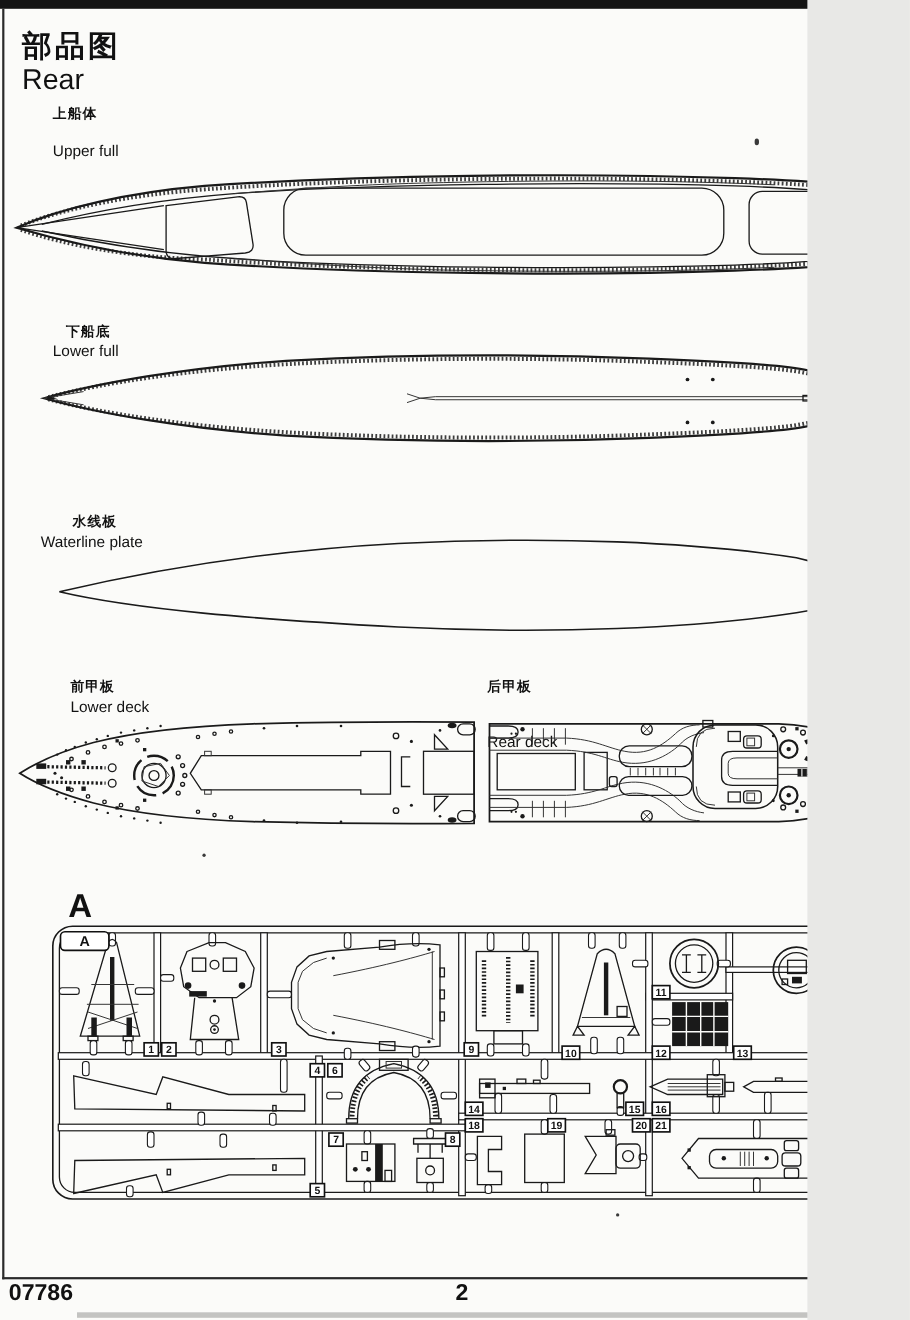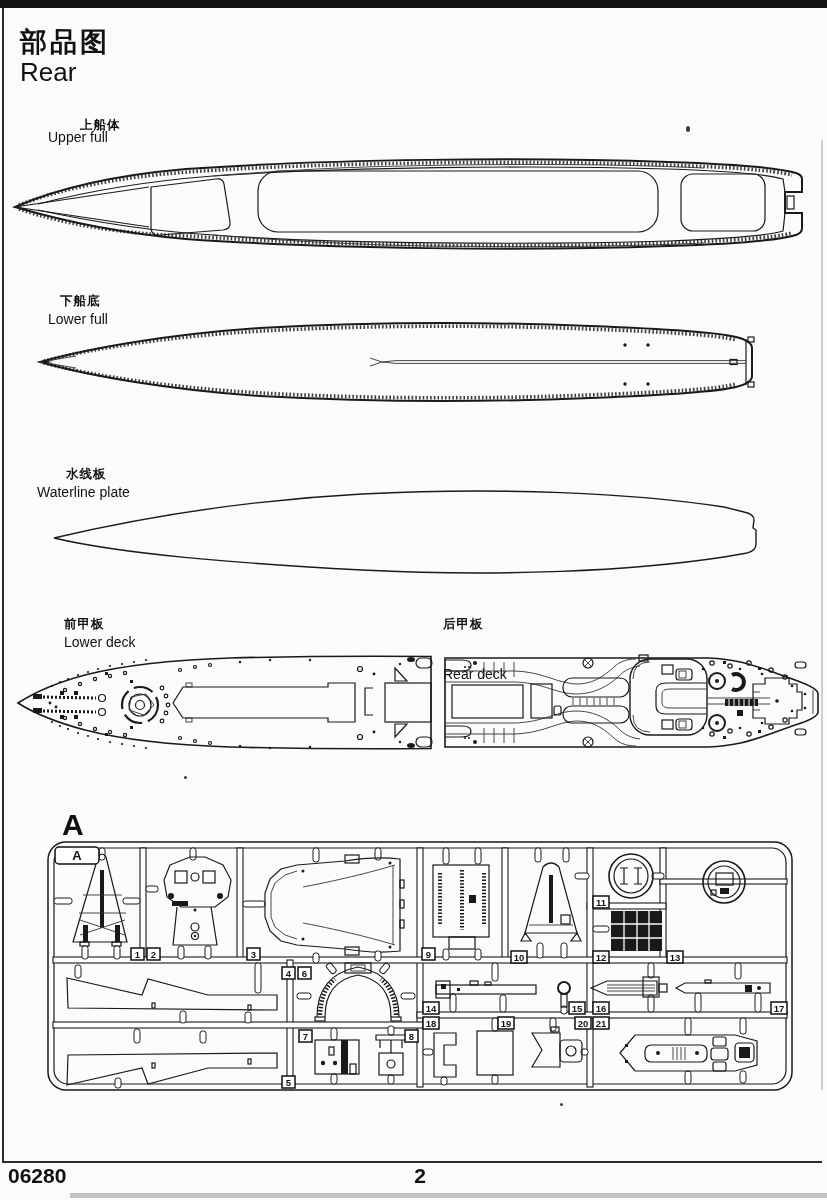--- a/index.html
+++ b/index.html
@@ -1,16 +1,16 @@
 <!DOCTYPE html>
 <html><head>
 <meta charset="utf-8">
 <style>
   html,body{margin:0;padding:0;background:#e8e8e6;}
-  .page{position:relative;width:827px;height:1200px;background:#fbfbf9;overflow:hidden;
+  .page{position:relative;width:734px;height:1200px;background:#fbfbf9;overflow:hidden;
         font-family:"Liberation Sans","DejaVu Sans",sans-serif;color:#111;}
   .abs{position:absolute;}
   .cjk{font-weight:bold;letter-spacing:1px;}
   .scan-top{left:0;top:0;width:827px;height:8px;background:#141414;}
   .scan-left{left:2px;top:8px;width:2px;height:1155px;background:#2a2a2a;}
   .scan-right{left:821px;top:140px;width:2px;height:950px;background:#cfcfcd;}
   .frame-bottom{left:2px;top:1161px;width:820px;height:2px;background:#2a2a2a;}
   .scan-smudge{left:70px;top:1193px;width:757px;height:5px;background:#b9b9b7;opacity:.85;}
   .speck{background:#3a3a3a;border-radius:50%;}
   .title-cjk{left:20px;top:24px;font-size:27px;font-weight:bold;letter-spacing:3px;}
@@ -38,21 +38,21 @@
 
 <div class="page">
 
   <div class="abs scan-top"></div>
   <div class="abs scan-left"></div>
   <div class="abs scan-right"></div>
 
   <div class="abs title-cjk cjk">部品图</div>
   <div class="abs title-en">Rear</div>
 
-  <div class="abs sec-cjk cjk" style="left:48px;top:117px;margin-left:32px;">上船体</div>
+  <div class="abs sec-cjk cjk" style="left:48px;top:95px;">上船体</div>
   <div class="abs sec-en" style="left:48px;top:129px;">Upper full</div>
   <div class="abs sec-cjk cjk" style="left:60px;top:293px;">下船底</div>
   <div class="abs sec-en" style="left:48px;top:311px;">Lower full</div>
   <div class="abs sec-cjk cjk" style="left:66px;top:466px;">水线板</div>
   <div class="abs sec-en" style="left:37px;top:484px;">Waterline plate</div>
   <div class="abs sec-cjk cjk" style="left:64px;top:616px;">前甲板</div>
   <div class="abs sec-en" style="left:64px;top:634px;">Lower deck</div>
   <div class="abs sec-cjk cjk" style="left:443px;top:616px;">后甲板</div>
   <div class="abs sec-en" style="left:443px;top:634px;margin-top:32px;">Rear deck</div>
 
@@ -608,17 +608,17 @@
           <text class="tagtxt" x="556" y="191.5">21</text>
         </g>
     </g>
   </svg>
 
   <div class="abs speck" style="left:686px;top:126px;width:4px;height:6px;"></div>
   <div class="abs speck" style="left:184px;top:776px;width:3px;height:3px;"></div>
   <div class="abs speck" style="left:560px;top:1103px;width:3px;height:3px;"></div>
 
   <div class="abs frame-bottom"></div>
-  <div class="abs foot" style="left:8px;top:1164px;">06280</div>
+  <div class="abs foot" style="left:8px;top:1164px;">07786</div>
   <div class="abs foot" style="left:400px;top:1164px;width:40px;text-align:center;">2</div>
   <div class="abs scan-smudge"></div>
 
 </div>
 
 </body></html>

